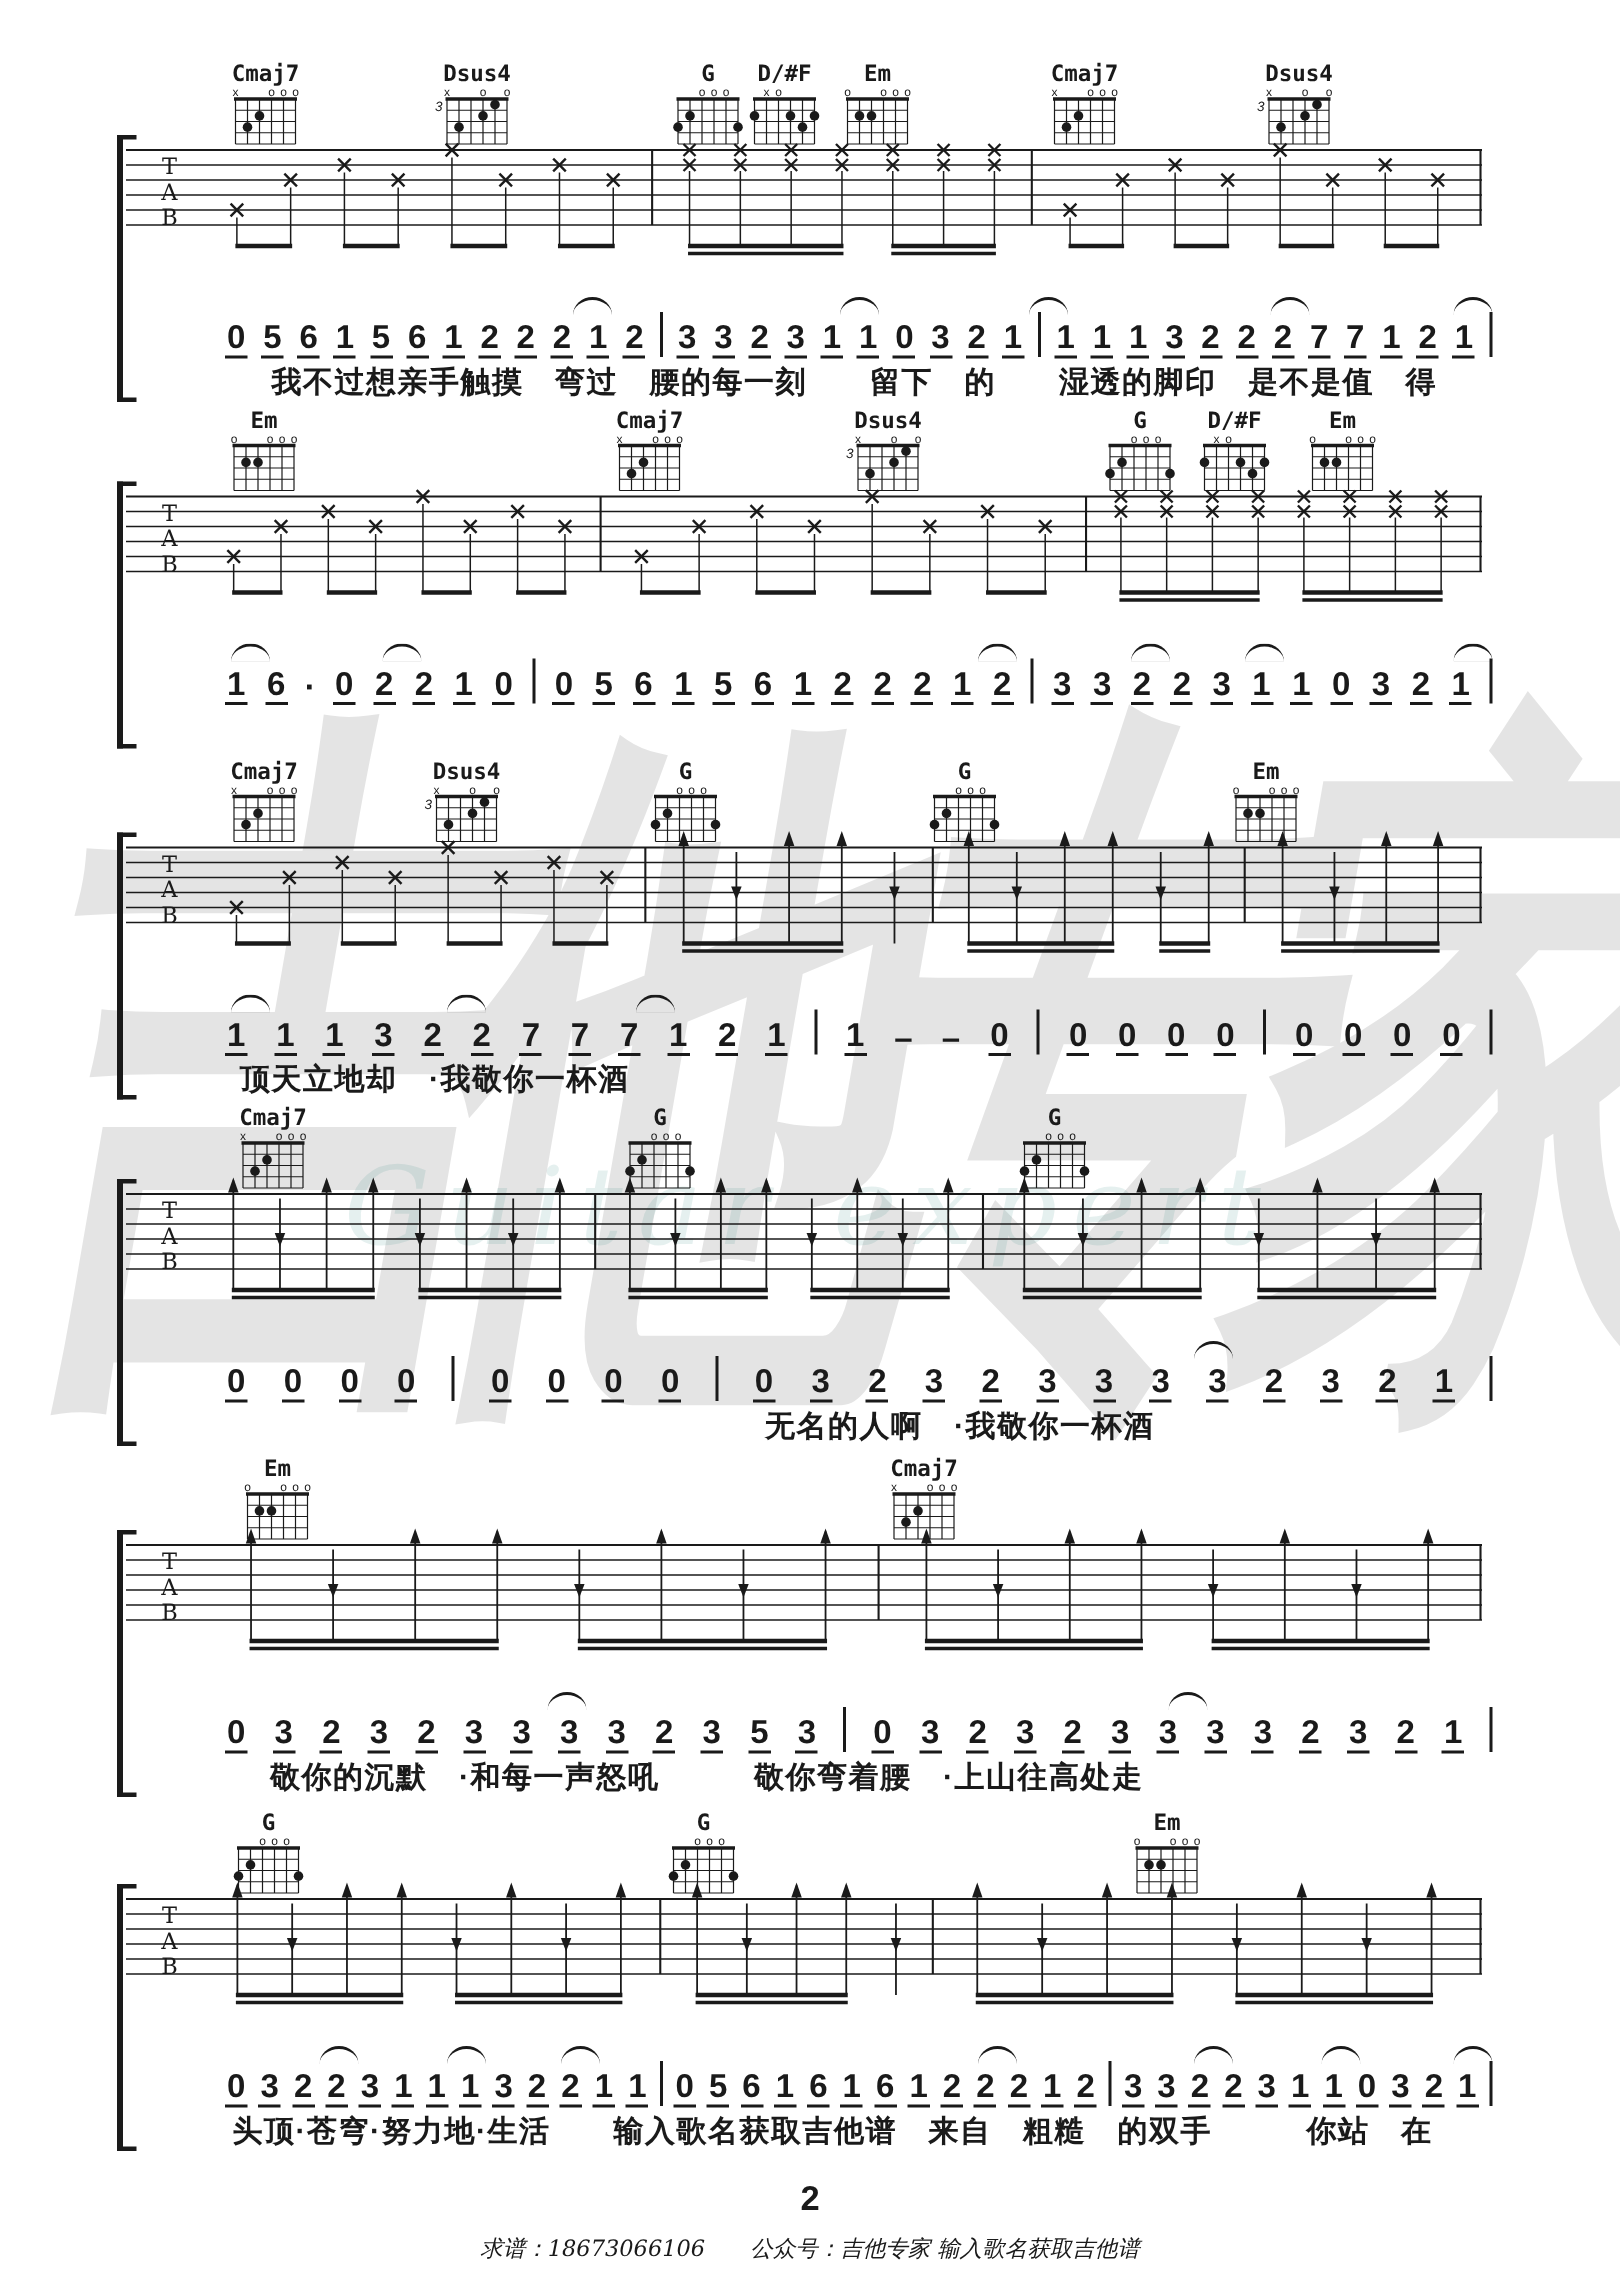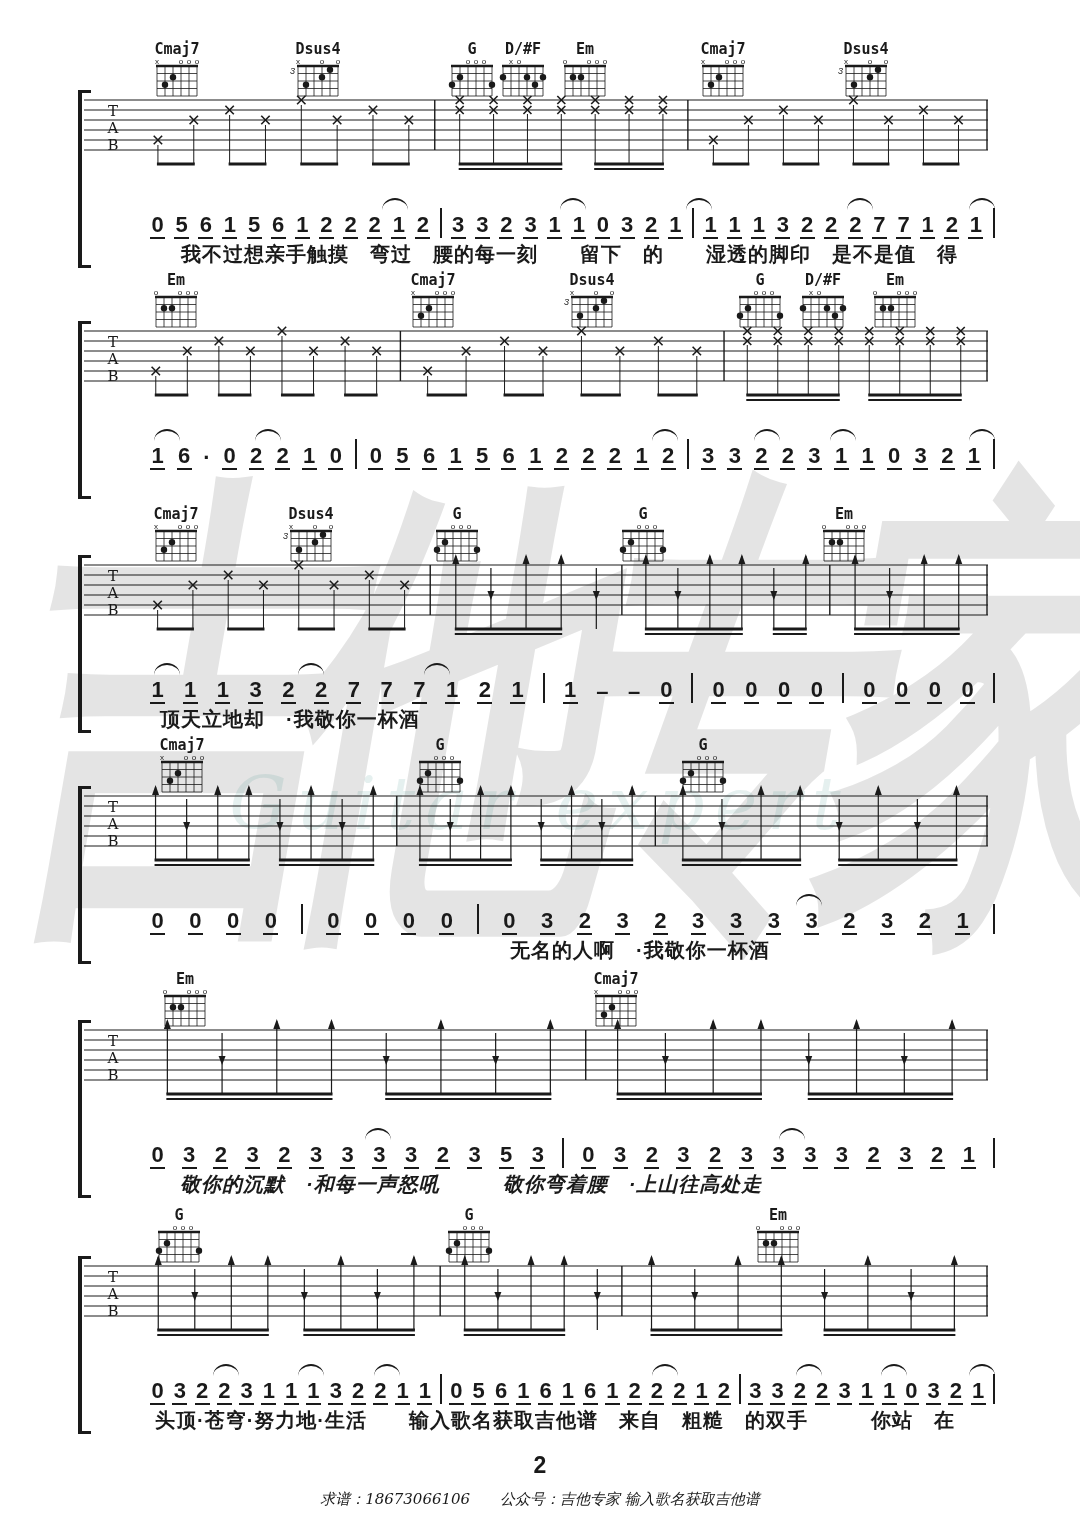--- a/index.html
+++ b/index.html
@@ -1061,21 +1061,21 @@
         <span class="nd">3</span>
         <span class="nd">3</span>
         <span class="nd">2</span>
         <span class="nd">3</span>
         <span class="nd">2</span>
         <span class="nd">1</span>
         <span class="nb"></span>
       </div>
       <div class="tie" style="left: 365.15px; top: 1128px;"></div>
       <div class="tie" style="left: 779.2px; top: 1128px;"></div>
-      <div class="lyrics" style="left: 180px; top: 1171px; font-style: italic;">敬你的沉默　·和每一声怒吼　　　敬你弯着腰　·上山往高处走</div>
+      <div class="lyrics" style="left: 180px; top: 1171px;">敬你的沉默　·和每一声怒吼　　　敬你弯着腰　·上山往高处走</div>
       <div class="bracket" style="top: 1020px;"></div>
       <svg width="1080" height="150" style="position: absolute; left: 0px; top: 1202px; overflow: visible;">
         <line x1="84" x2="988" y1="64" y2="64" stroke="#1a1a1a" stroke-width="1.2"></line>
         <line x1="84" x2="988" y1="74" y2="74" stroke="#1a1a1a" stroke-width="1"></line>
         <line x1="84" x2="988" y1="84" y2="84" stroke="#1a1a1a" stroke-width="1"></line>
         <line x1="84" x2="988" y1="94" y2="94" stroke="#1a1a1a" stroke-width="1"></line>
         <line x1="84" x2="988" y1="104" y2="104" stroke="#1a1a1a" stroke-width="1"></line>
         <line x1="84" x2="988" y1="114" y2="114" stroke="#1a1a1a" stroke-width="1"></line>
         <line x1="440.176" x2="440.176" y1="64" y2="114" stroke="#1a1a1a" stroke-width="1.4"></line>
         <line x1="621.88" x2="621.88" y1="64" y2="114" stroke="#1a1a1a" stroke-width="1.4"></line>

